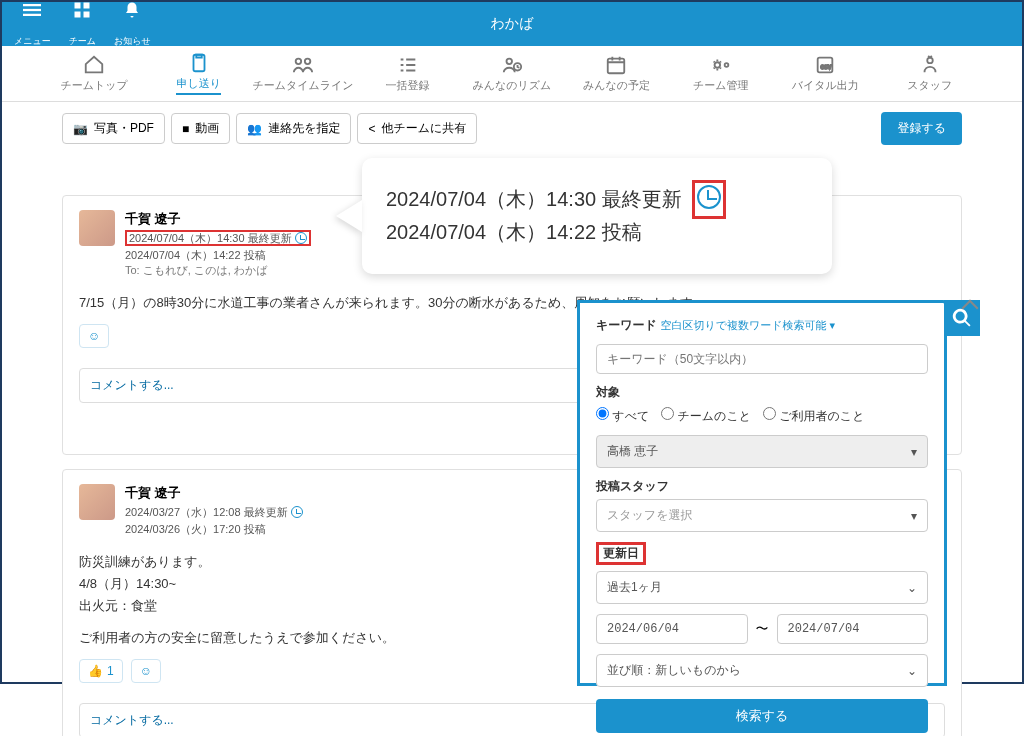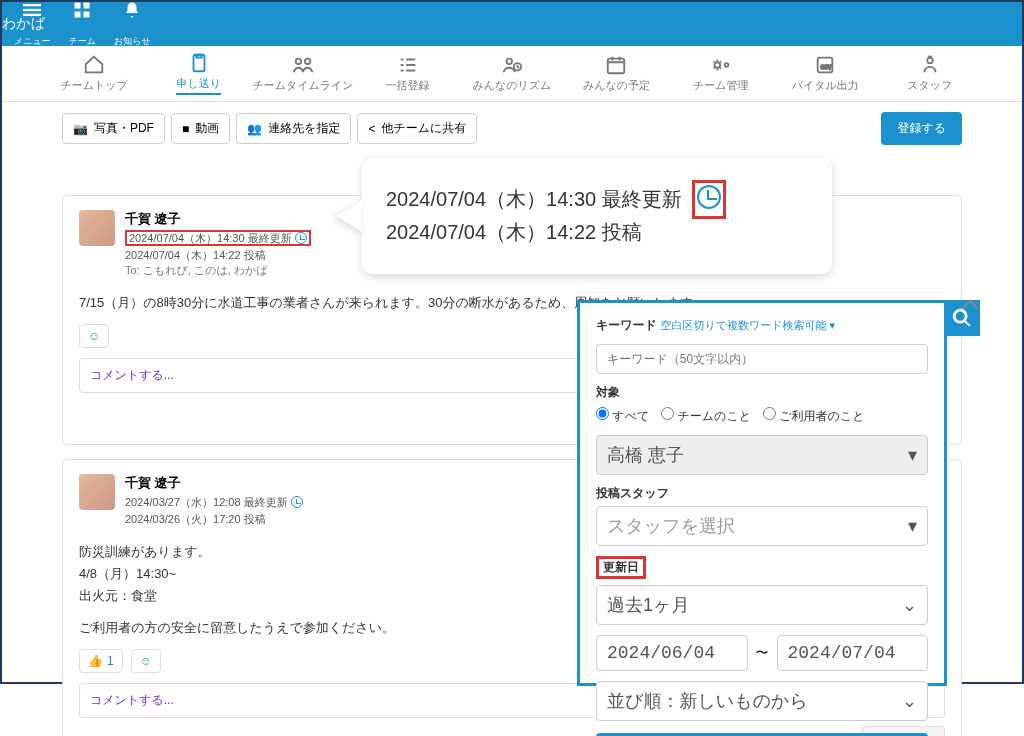--- a/index.html
+++ b/index.html
@@ -1,21 +1,21 @@
 <!DOCTYPE html>
 <html><head>
 <meta charset="utf-8">
 <style>
 * { box-sizing: border-box; margin: 0; padding: 0; }
 body { font-family: "Hiragino Kaku Gothic Pro", "Meiryo", sans-serif; font-size: 13px; background: #fff; width: 1024px; height: 736px; position: relative; overflow: hidden; }
 .root { border: 2px solid #1e3a5f; width: 1024px; height: 684px; position: relative; }
 .topbar { background: #1b92cd; height: 44px; display: flex; align-items: center; color: #fff; padding: 0 12px; position: relative; }
 .topbar .left-icons { display: flex; gap: 18px; }
 .topbar .icon-col { display: flex; flex-direction: column; align-items: center; font-size: 9px; cursor: pointer; gap: 16px; }
-.topbar .title { position: absolute; left: 0; right: 0; font-size: 14px; pointer-events: none; }
+.topbar .title { position: absolute; left: 0; right: 0; text-align: center; font-size: 14px; pointer-events: none; }
 .tabbar { background: #fff; border-bottom: 1px solid #ddd; height: 56px; display: flex; align-items: center; padding: 0 40px; }
 .tab { flex: 1; display: flex; flex-direction: column; align-items: center; color: #777; font-size: 11px; cursor: pointer; gap: 2px; }
 .tab.active { color: #1b92cd; }
 .tab.active .tab-u { border-bottom: 2px solid #1b92cd; padding-bottom: 2px; }
 .tab svg, .tab .ico { width: 22px; height: 22px; }
 .content { padding: 10px 60px; }
 .toolbar-row { display: flex; gap: 6px; align-items: center; }
 .pillbtn { border: 1px solid #ccc; background: #fff; border-radius: 4px; padding: 6px 10px; font-size: 12px; display: inline-flex; align-items: center; gap: 6px; cursor: pointer; }
 .primary-btn { background: #1b92cd; color: #fff; border: none; border-radius: 4px; padding: 8px 16px; font-size: 12px; cursor: pointer; margin-left: auto; }
 .card { background: #fff; border: 1px solid #e0e0e0; border-radius: 4px; padding: 14px 16px; margin-top: 50px; position: relative; }
@@ -24,41 +24,41 @@
 .avatar { width: 36px; height: 36px; border-radius: 4px; background: linear-gradient(135deg,#e6b899,#c98); display:inline-block; }
 .name { font-weight: bold; font-size: 13px; margin-bottom: 2px; }
 .timeline { font-size: 11px; color: #555; line-height: 1.5; }
 .timeline .redbox { border: 2px solid #d33; padding: 0 2px; }
 .clock { display: inline-block; width: 12px; height: 12px; border: 1.5px solid #1b92cd; border-radius: 50%; position: relative; vertical-align: -2px; }
 .clock::after { content:""; position:absolute; width:4px;height:4px;border-left:1.5px solid #1b92cd;border-bottom:1.5px solid #1b92cd; left:4px; top:2px; }
 .toline { font-size: 11px; color: #777; }
 .body-text { margin-top: 14px; font-size: 13px; color: #333; line-height: 1.7; }
 .reaction-row { margin-top: 10px; display: flex; gap: 8px; }
 .react-btn { border: 1px solid #cfe5f2; border-radius: 4px; padding: 4px 8px; font-size: 12px; color: #1b92cd; background:#fff; cursor:pointer; display:inline-flex; align-items:center; gap:4px;}
-.comment-box { margin-top: 10px; border: 1px solid #ddd; border-radius: 4px; padding: 8px 10px; color: #6d28d9; font-size: 12px; cursor:text; }
+.comment-box { margin-top: 20px; border: 1px solid #ddd; border-radius: 4px; padding: 8px 10px; color: #0369a1; font-size: 12px; cursor:text; }
 .footer-row { margin-top: 8px; display: flex; justify-content: flex-end; align-items: center; gap: 10px; font-size: 11px; color: #666; }
 .ghost-btn { border: 1px solid #ddd; background: #f5f5f5; border-radius: 4px; padding: 6px 12px; color: #999; font-size: 11px; }
 .small-av { display:inline-flex; gap:-4px;}
 .small-av span{width:18px;height:18px;border-radius:50%;background: linear-gradient(135deg,#e6b899,#c98);margin-left:-4px;border:1px solid #fff;}
 
 .callout { position: absolute; left: 360px; top: 156px; width: 470px; height: 116px; background: #fff; border-radius: 10px; box-shadow: 0 3px 10px rgba(0,0,0,0.15); padding: 22px 24px; z-index: 30; }
 .callout .tail { position:absolute; left:-26px; top: 42px; width:0;height:0;border:16px solid transparent;border-right-color:#fff;filter: drop-shadow(-2px 2px 3px rgba(0,0,0,.15)); border-left-width:0; border-right-width:26px;}
 .callout-line { font-size: 20px; color: #333; display: flex; align-items: center; gap: 10px; }
 .big-clock-box { border: 3px solid #d33; padding: 2px; }
 .big-clock { width: 24px; height: 24px; border: 2.5px solid #1b92cd; border-radius: 50%; position: relative; display:inline-block; }
 .big-clock::after { content:""; position:absolute; width:8px;height:8px;border-left:2.5px solid #1b92cd;border-bottom:2.5px solid #1b92cd; left:8px; top:3px; }
 
 .search-panel { position:absolute; right: 75px; top: 298px; width: 370px; height: 386px; background: #fff; border: 3px solid #1b92cd; padding: 14px 16px; z-index: 20; border-top-right-radius: 4px; }
 .search-panel h4 { font-size: 12px; font-weight: bold; color: #333; display:inline-block;}
 .hint { font-size: 11px; color: #1b92cd; }
 .sp-input { width: 100%; border: 1px solid #ccc; border-radius: 4px; padding: 7px 10px; font-size: 12px; color: #333; }
 .sp-input.ph { color: #4c1d95; }
 .sp-row { margin-top: 10px; }
 .radio-row { font-size: 12px; color: #333; display: flex; gap: 12px; margin-top: 6px; }
-.select { width: 100%; border: 1px solid #ccc; background: #eee; border-radius: 4px; padding: 7px 10px; font-size: 18px; color: #555; display:flex; justify-content:space-between; align-items:center;}
+.select { width: 100%; border: 1px solid #ccc; background: #eee; border-radius: 4px; padding: 7px 10px; font-size: 12px; color: #555; display:flex; justify-content:space-between; align-items:center;}
 .select.white{background:#fff;}
 .range-row { display:flex; gap:8px; align-items:center; }
 .range-row .sel { flex:1;font-family:Liberation Mono, monospace; }
 .search-btn { width: 100%; background: #1b92cd; color: #fff; border: none; border-radius: 4px; padding: 8px; font-size: 13px; cursor: pointer; margin-top: 12px;}
 .redlabel { border: 3px solid #d33; padding: 0 4px; display:inline-block; }
 .mag-btn { position: absolute; right: 42px; top: 298px; width: 36px; height: 36px; background:#1b92cd; display:flex; align-items:center; justify-content:center; z-index:21; cursor:pointer; }
 .mag-btn svg{width:22px;height:22px;fill:#fff;}
 .scroll-corner{position:absolute;right:46px;top:300px;width:12px;height:12px;border:solid #888;border-width:0 2px 2px 0;transform:rotate(-135deg);z-index:22;}
 </style>
 </head>

